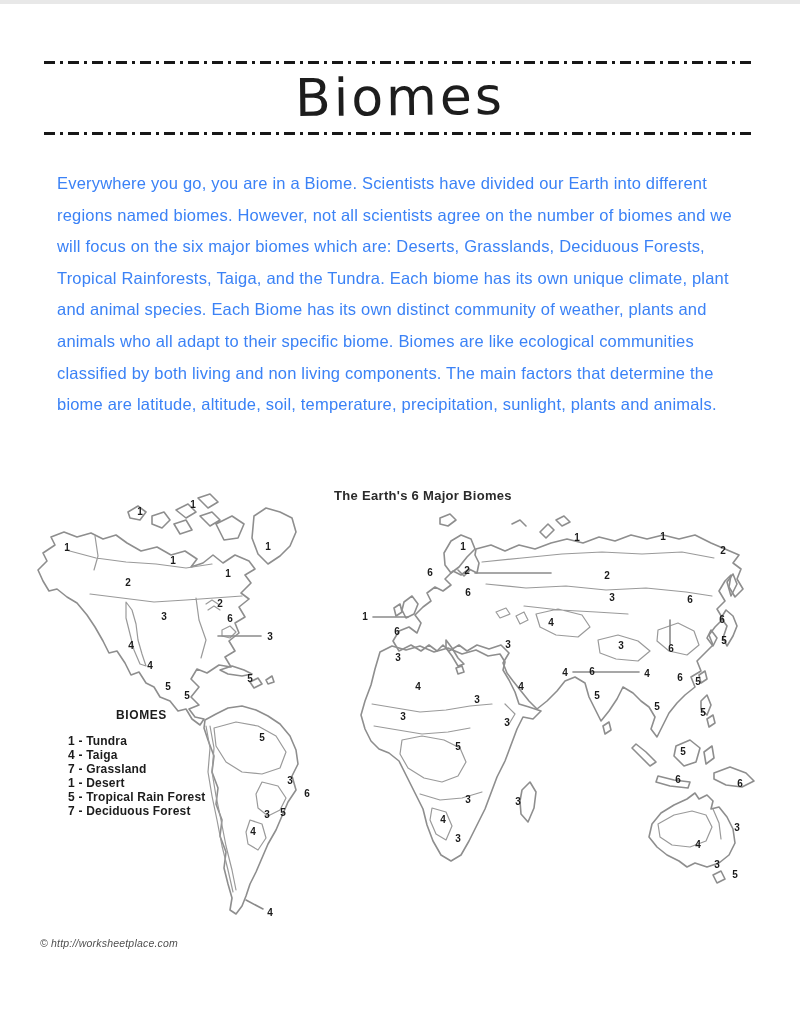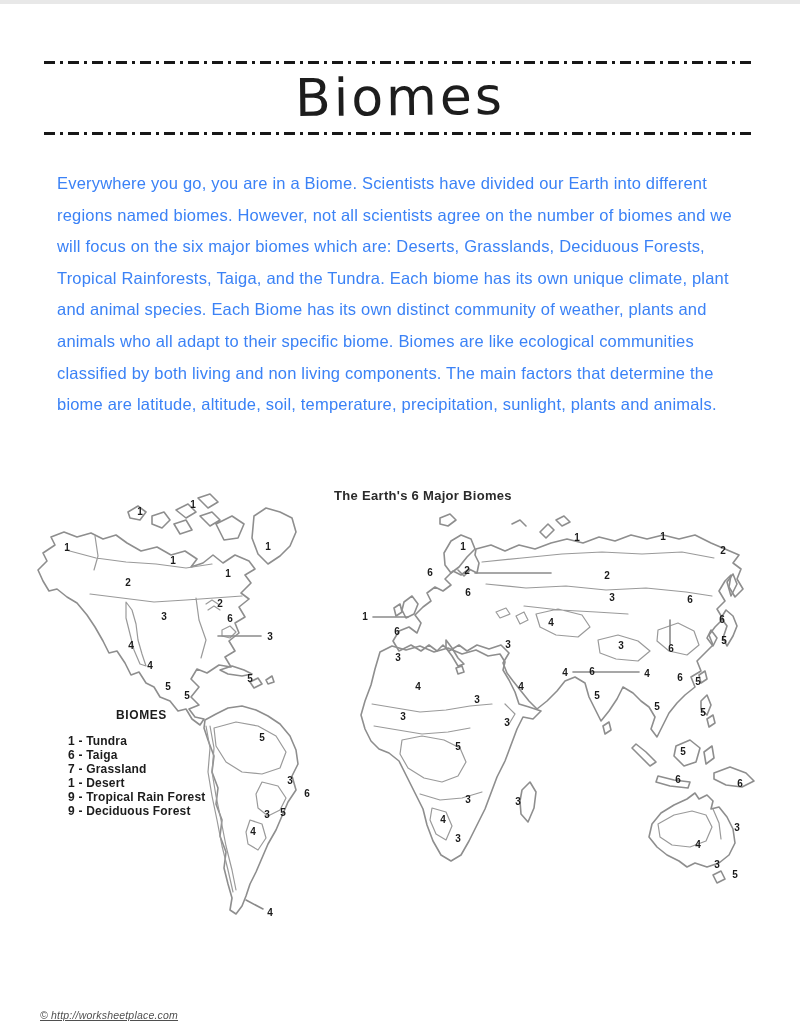--- a/index.html
+++ b/index.html
@@ -35,22 +35,22 @@
   }
   .world-svg{position:absolute;left:25px;top:4px;width:770px;height:460px;}
   .coast{fill:none;stroke:#8e8e8e;stroke-width:1.6;stroke-linejoin:round;stroke-linecap:round;}
   .inner{fill:none;stroke:#9a9a9a;stroke-width:1.2;stroke-linejoin:round;stroke-linecap:round;}
   .leader{stroke:#8a8a8a;stroke-width:1.6;stroke-linecap:round;}
   .map-num{font-family:"Liberation Sans",sans-serif;font-size:10px;font-weight:bold;fill:#1b1b1b;text-anchor:middle;}
   .legend{position:absolute;left:68px;top:228px;width:170px;}
   .legend-title{font-size:12px;font-weight:bold;color:#1c1c1c;letter-spacing:0.6px;padding-left:48px;margin-bottom:12px;}
   .legend-item{font-size:12px;font-weight:bold;color:#1c1c1c;line-height:14px;letter-spacing:0.2px;}
   .footer{
-    position:absolute;left:40px;top:1005px;font-size:10.5px;color:#4f4f4f;
-    font-style:italic;letter-spacing:0.2px;text-decoration:underline;
+    position:absolute;left:40px;top:933px;font-size:10.5px;color:#4f4f4f;
+    font-style:italic;letter-spacing:0.2px;
   }
 </style>
 </head>
 <body>
 
 <div class="page">
 
   <div class="dashrule rule-top"></div>
   <div class="page-title">Biomes</div>
   <div class="dashrule rule-bottom"></div>
@@ -172,24 +172,24 @@
           <text x="698" y="843.5" class="map-num">4</text>
           <text x="717" y="863.5" class="map-num">3</text>
           <text x="735" y="873.5" class="map-num">5</text>
         </g>
     </svg>
 
     <div class="legend">
       <div class="legend-title">BIOMES</div>
       <div>
           <div class="legend-item">1 - Tundra</div>
-          <div class="legend-item">6 - Taiga</div>
+          <div class="legend-item">4 - Taiga</div>
           <div class="legend-item">7 - Grassland</div>
           <div class="legend-item">1 - Desert</div>
-          <div class="legend-item">9 - Tropical Rain Forest</div>
-          <div class="legend-item">9 - Deciduous Forest</div>
+          <div class="legend-item">5 - Tropical Rain Forest</div>
+          <div class="legend-item">7 - Deciduous Forest</div>
         </div>
     </div>
   </div>
 
   <div class="footer">© http://worksheetplace.com</div>
 
 </div>
 
 </body></html>

